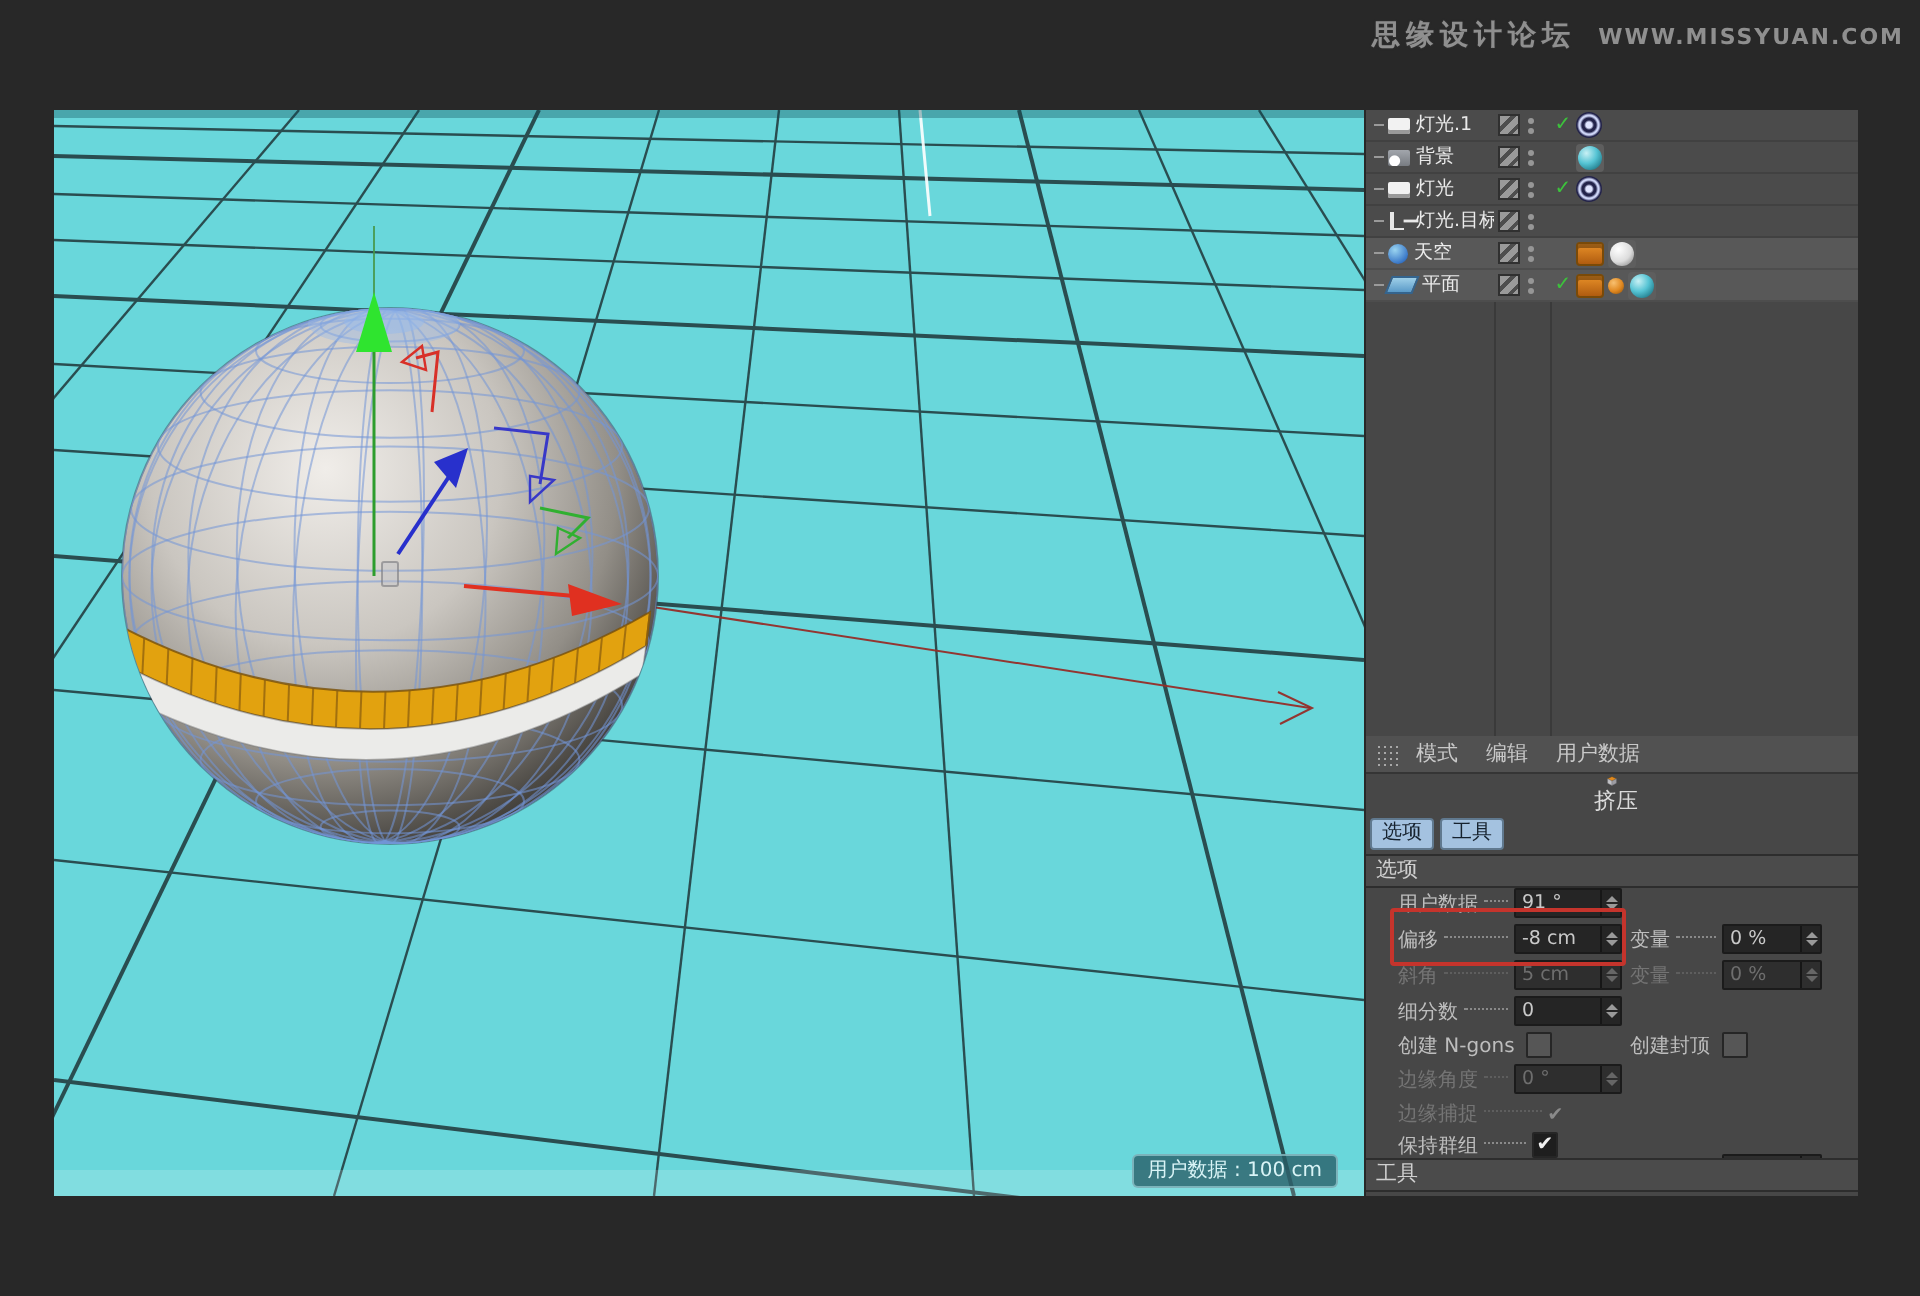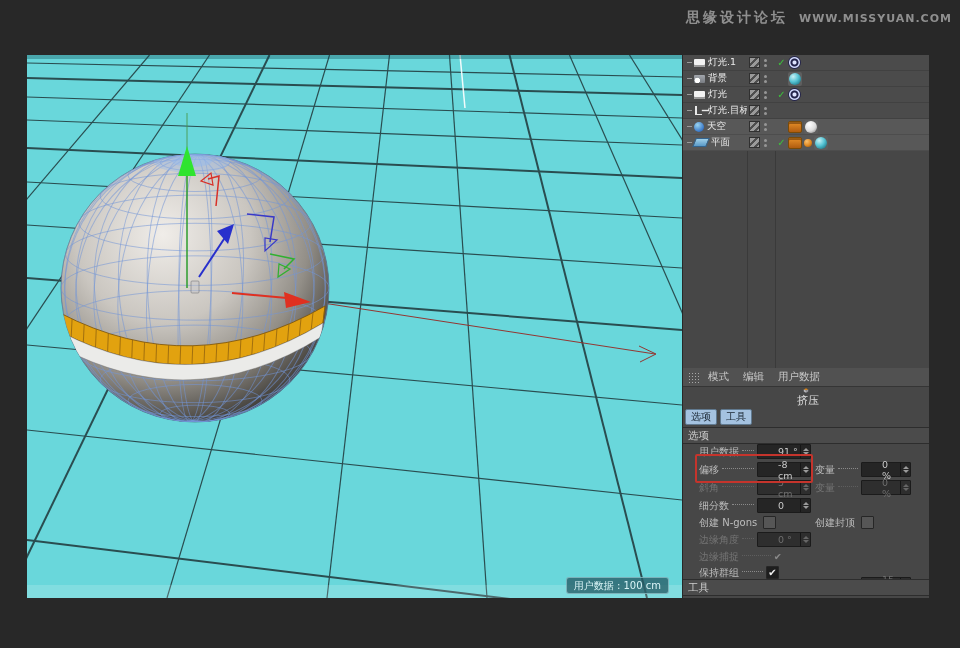--- a/index.html
+++ b/index.html
@@ -76,21 +76,21 @@
      border-top:1px solid #2d2d2d;border-bottom:1px solid #2d2d2d;color:#cfcfcf;padding-left:5px;font-size:10.5px;}
   #hdr-options{top:59px;}
   #hdr-tool{top:211px;}
   .frow{position:absolute;height:15px;display:flex;align-items:center;}
   .frow .lab{white-space:nowrap;color:#bdbdbd;}
   .frow .dots{flex:1;border-bottom:1px dotted #8a8a8a;margin:0 3px 3px 3px;min-width:4px;}
   .frow.dis .lab{color:#747474;}
   .frow.dis .dots{border-color:#5e5e5e;}
   .fbox{flex:none;width:52px;height:13px;background:#252525;border:1px solid #1b1b1b;border-radius:1px;
      display:flex;align-items:center;position:relative;}
-  .fbox .fval{padding-left:20px;color:#c9c9c9;font-size:9.5px;flex:1;}
+  .fbox .fval{padding-left:3px;color:#c9c9c9;font-size:9.5px;flex:1;}
   .frow.dis .fbox{background:#2e2e2e;}
   .frow.dis .fbox .fval{color:#6e6e6e;}
   .fbox-r{width:48px;}
   .stepper{flex:none;width:9px;height:100%;display:flex;flex-direction:column;align-items:center;justify-content:center;gap:1px;
      border-left:1px solid #161616;}
   .stepper .up{width:0;height:0;border-left:3px solid transparent;border-right:3px solid transparent;border-bottom:3px solid #9a9a9a;}
   .stepper .dn{width:0;height:0;border-left:3px solid transparent;border-right:3px solid transparent;border-top:3px solid #9a9a9a;}
   .frow.dis .stepper .up{border-bottom-color:#666;}
   .frow.dis .stepper .dn{border-top-color:#666;}
   .cbox{flex:none;width:11px;height:11px;background:#565656;border:1px solid #262626;border-radius:1px;

